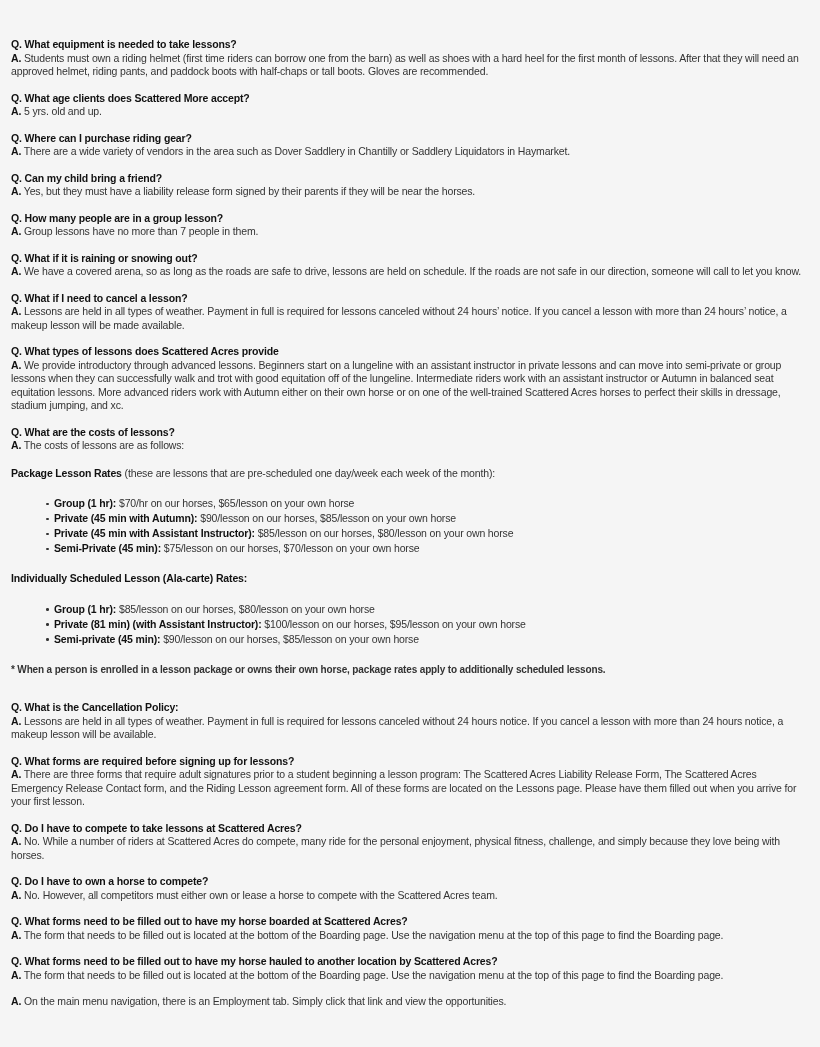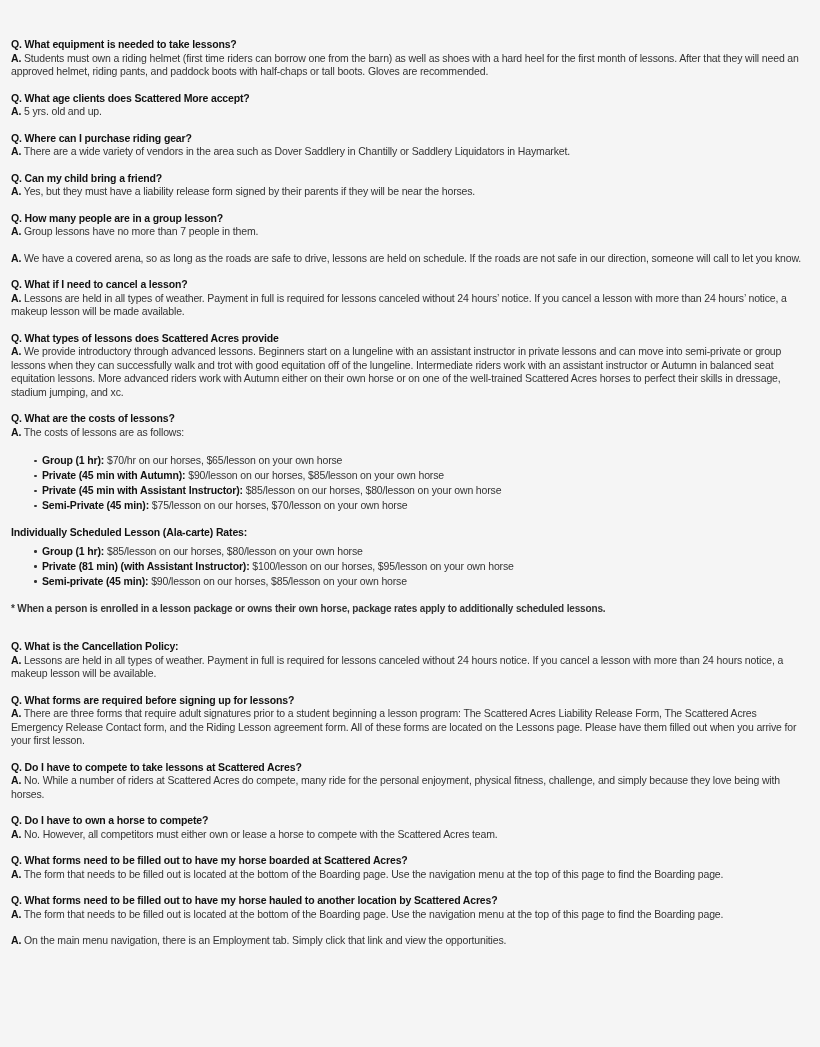--- a/index.html
+++ b/index.html
@@ -39,21 +39,21 @@
       margin: 14px 0 0 0;
     }
     .rates-head {
       color: #333333;
     }
     .rates-head b {
       color: #111111;
     }
     ul.rate-list {
       list-style: none;
-      margin: 4px;
+      margin: 16px;
       padding: 0 0 0 19px;
     }
     ul.rate-list li {
       position: relative;
       padding-left: 8px;
       line-height: 15px;
       color: #333333;
     }
     ul.rate-list li::before {
       content: "";
@@ -102,39 +102,41 @@
     <div class="q">Q. Can my child bring a friend?</div>
     <div class="a"><span class="a-label">A.</span><span> Yes, but they must have a liability release form signed by their parents if they will be near the horses.</span></div>
   </div>
 
   <div class="faq">
     <div class="q">Q. How many people are in a group lesson?</div>
     <div class="a"><span class="a-label">A.</span><span> Group lessons have no more than 7 people in them.</span></div>
   </div>
 
   <div class="faq">
+    <div class="q">Q. What if it is raining or snowing out?</div>
     <div class="a"><span class="a-label">A.</span><span> We have a covered arena, so as long as the roads are safe to drive, lessons are held on schedule.  If the roads are not safe in our direction, someone will call to let you know.</span></div>
   </div>
 
   <div class="faq">
     <div class="q">Q. What if I need to cancel a lesson?</div>
     <div class="a"><span class="a-label">A.</span><span> Lessons are held in all types of weather. Payment in full is required for lessons canceled without 24 hours’ notice. If you cancel a lesson with more than 24 hours’ notice, a makeup lesson will be made available.</span></div>
   </div>
 
   <div class="faq">
     <div class="q">Q. What types of lessons does Scattered Acres provide</div>
     <div class="a"><span class="a-label">A.</span><span> We provide introductory through advanced lessons.  Beginners start on a lungeline with an assistant instructor in private lessons and can move into semi-private or group lessons when they can successfully walk and trot with good equitation off of the lungeline. Intermediate riders work with an assistant instructor or Autumn in balanced seat equitation lessons. More advanced riders work with Autumn either on their own horse or on one of the well-trained Scattered Acres horses to perfect their skills in dressage, stadium jumping, and xc.</span></div>
   </div>
 
   <div class="faq">
     <div class="q">Q. What are the costs of lessons?</div>
     <div class="a"><span class="a-label">A.</span><span> The costs of lessons are as follows:</span></div>
 
     <div class="rates">
       <div class="rate-group">
+        <div class="rates-head"><b>Package Lesson Rates</b><span> (these are lessons that are pre-scheduled one day/week each week of the month):</span></div>
         <ul class="rate-list">
           <li><b>Group (1 hr):</b><span>  $70/hr on our horses,  $65/lesson on your own horse</span></li>
           <li><b>Private (45 min with Autumn):</b><span>  $90/lesson on our horses, $85/lesson on your own horse</span></li>
           <li><b>Private (45 min with Assistant Instructor):</b><span> $85/lesson on our horses, $80/lesson on your own horse</span></li>
           <li><b>Semi-Private (45 min):</b><span>  $75/lesson on our horses, $70/lesson on your own horse</span></li>
         </ul>
       </div>
 
       <div class="rate-group">
         <div class="rates-head"><b>Individually Scheduled Lesson (Ala-carte) Rates:</b></div>

